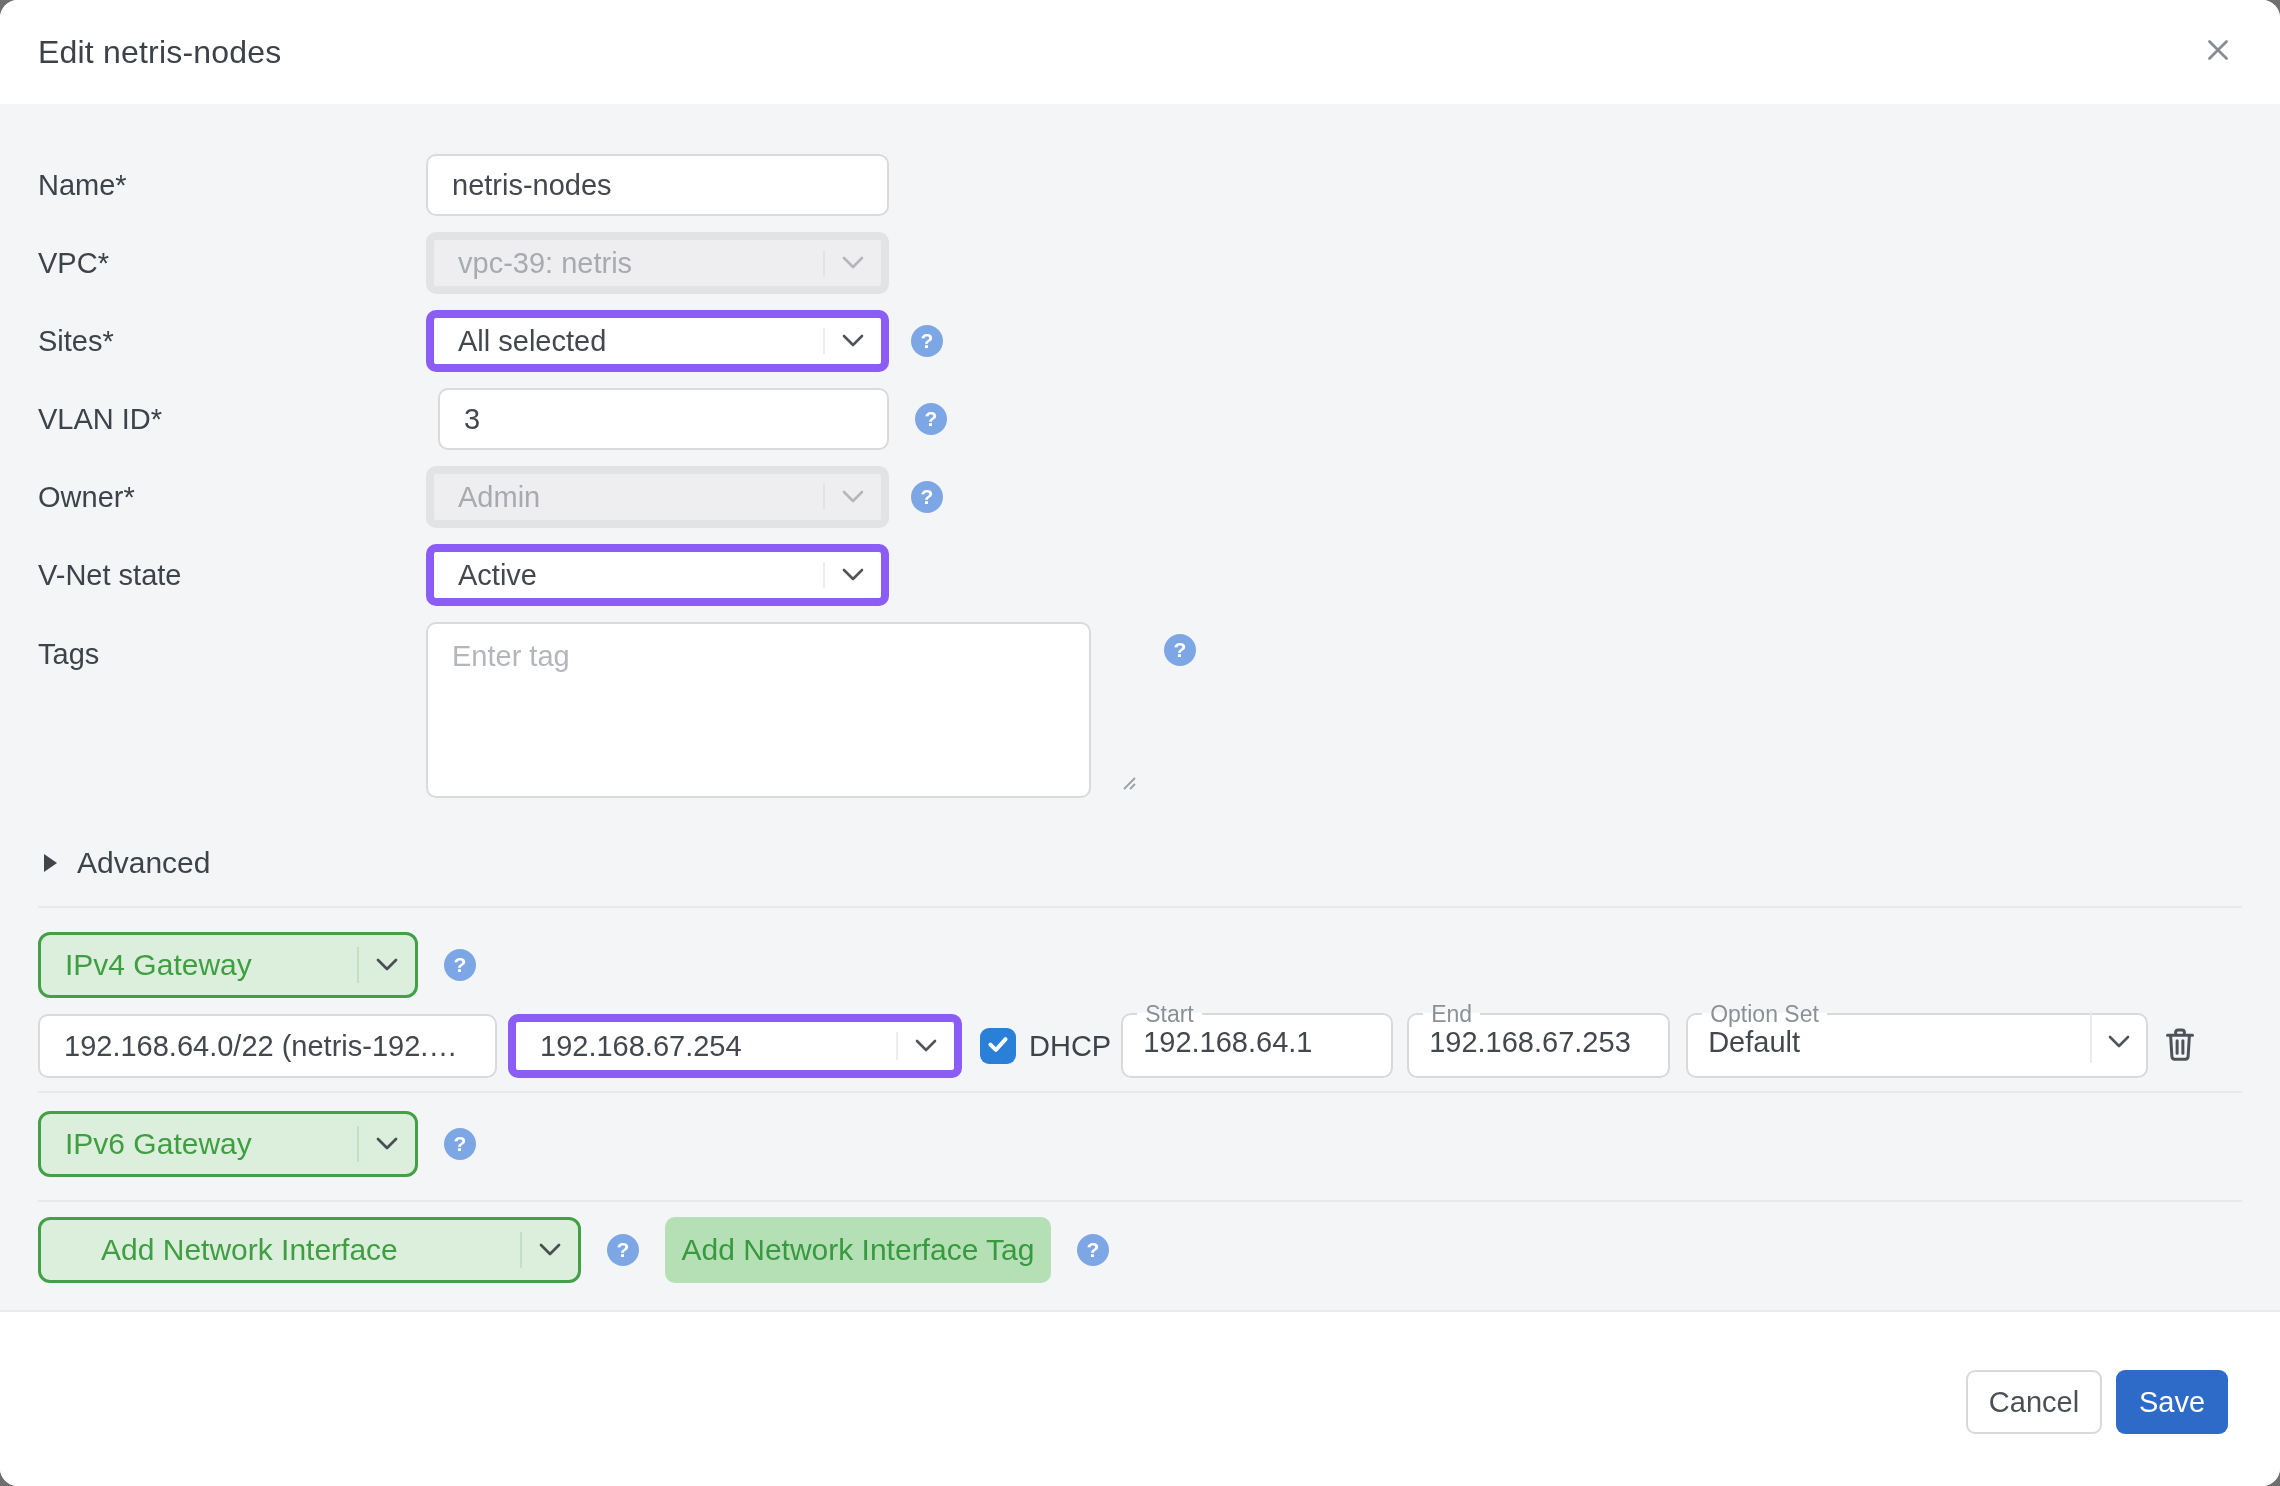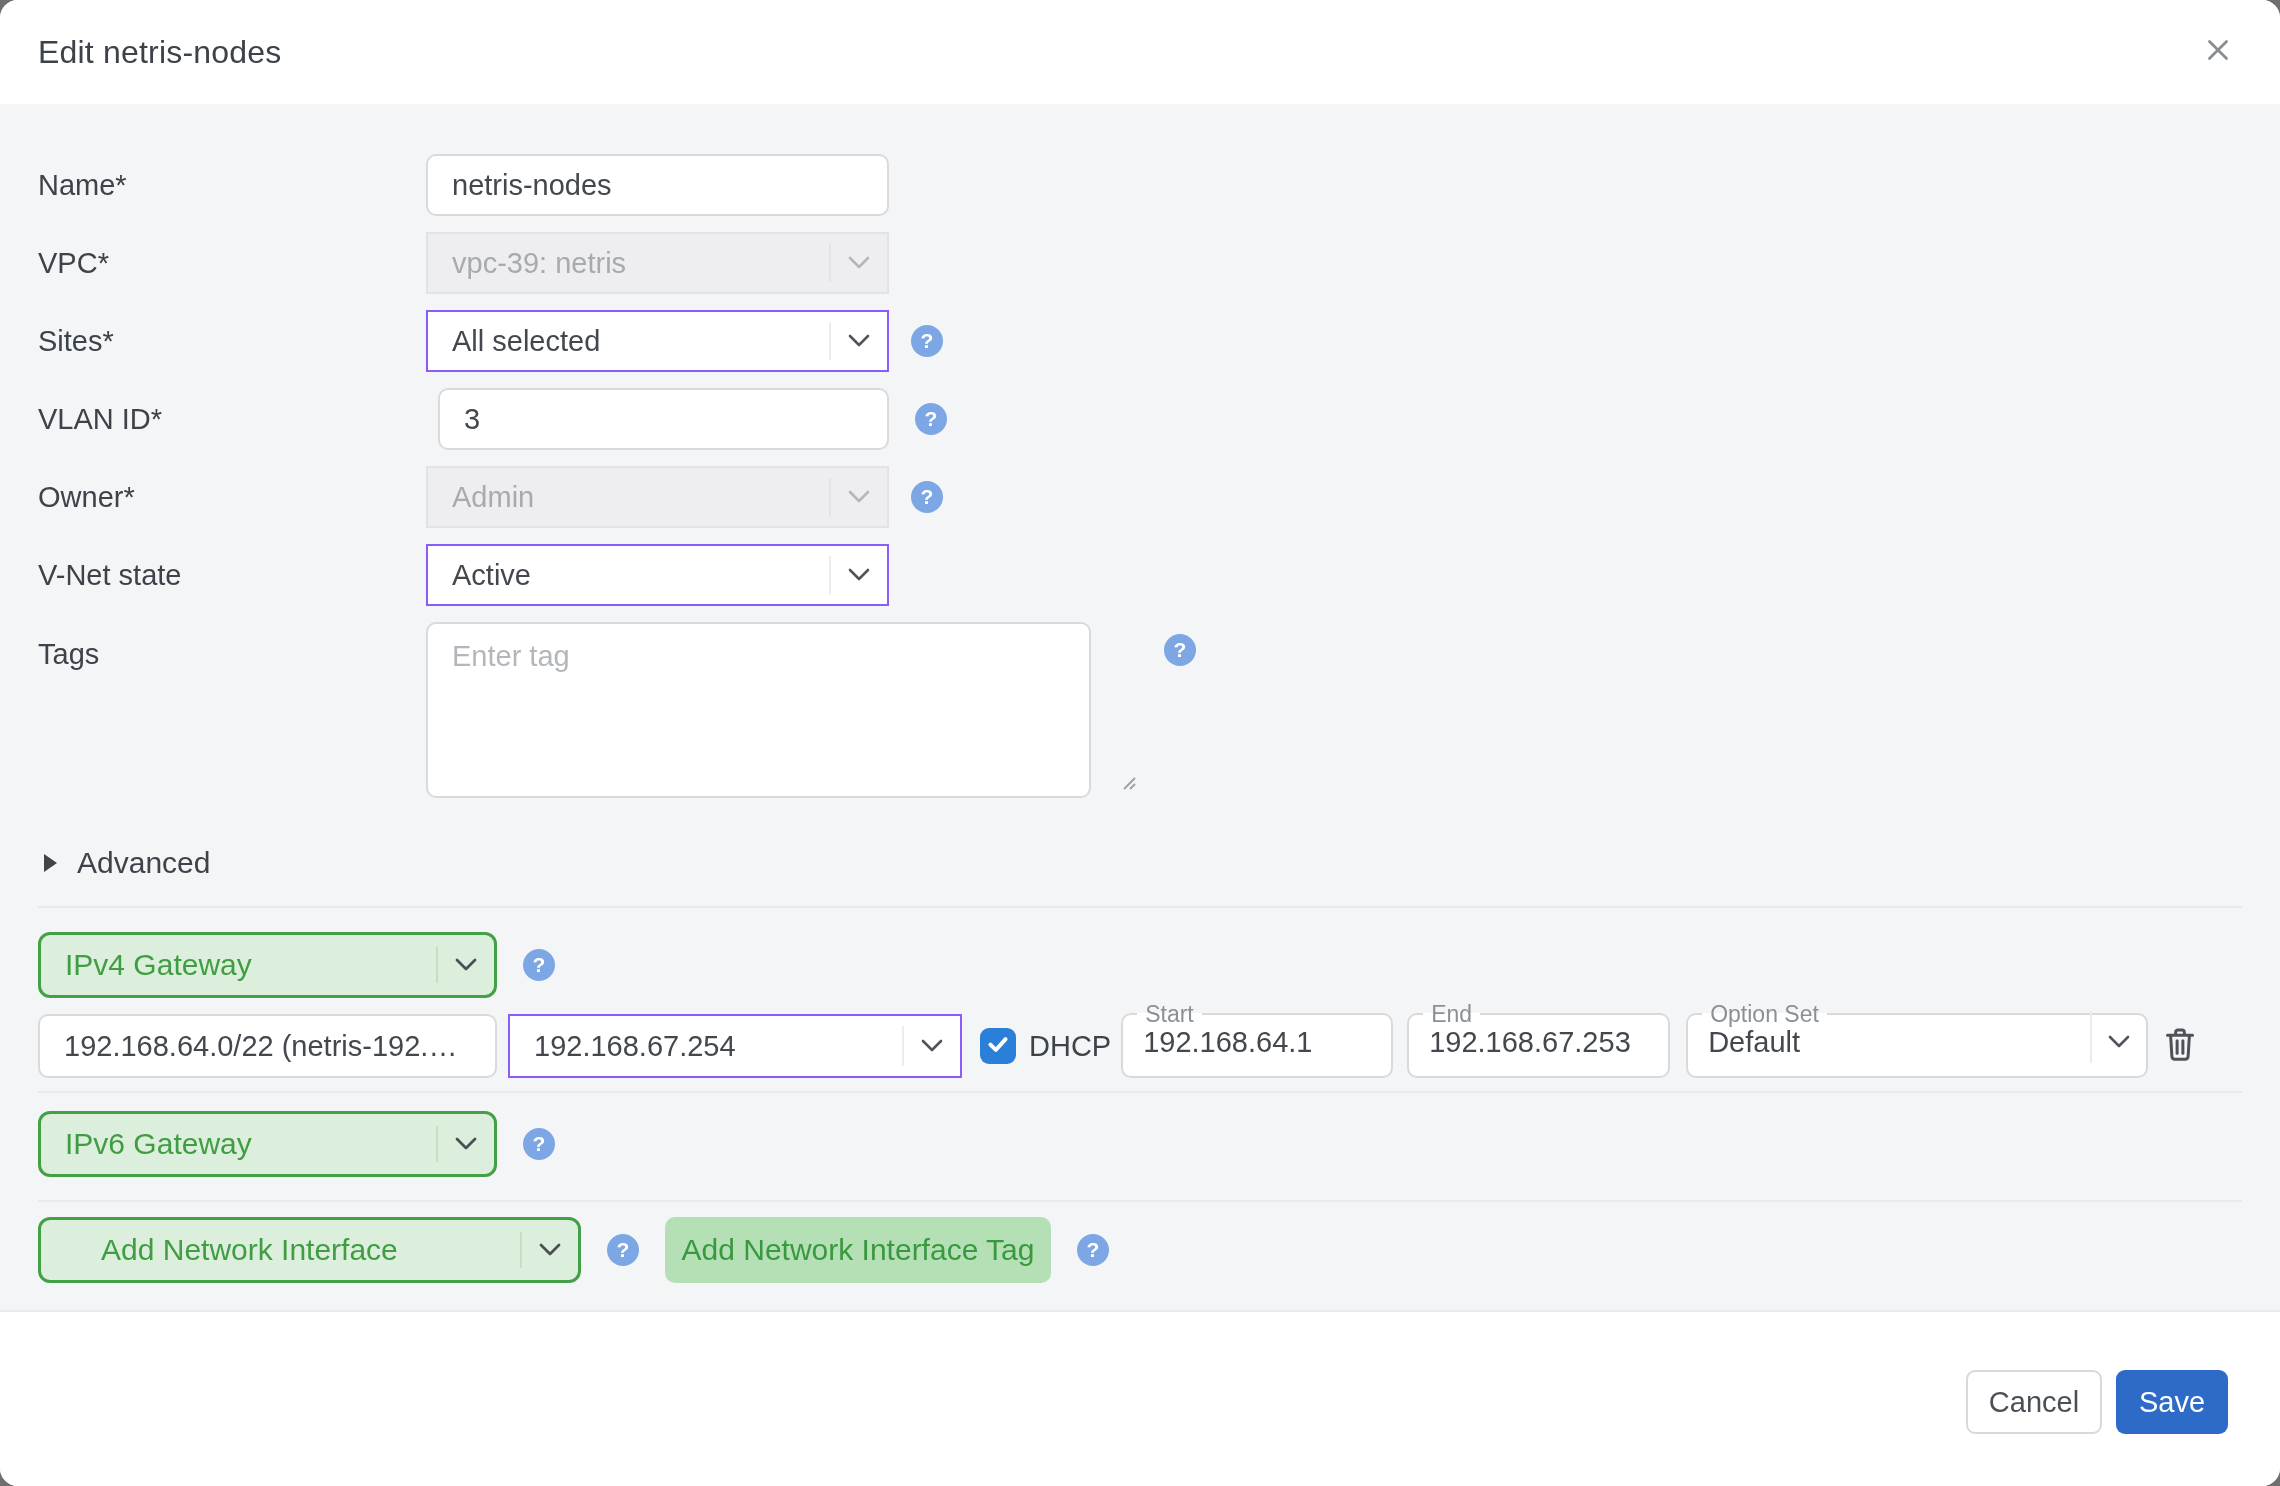--- a/index.html
+++ b/index.html
@@ -39,21 +39,21 @@
   .text-input {
     height:62px; background:#fff; border:2px solid #d9dadb; border-radius:10px;
     font-size:29px; color:#43484e; padding:0 24px;
     font-family:"Liberation Sans", sans-serif; outline:none;
     display:flex; align-items:center;
   }
   .w-main { width:463px; }
 
   
   .sel {
-    height:62px; background:#fff; border:2px solid #8b5cf6; border-radius:0;
+    height:62px; background:#fff; border:8px solid #8b5cf6; border-radius:10px;
     display:flex; align-items:center; overflow:hidden; cursor:pointer;
   }
   .sel .val { flex:1 1 auto; padding:0 24px; font-size:29px; color:#43484e; white-space:nowrap; overflow:hidden; text-overflow:ellipsis; }
   .sel .sep { width:2px; align-self:stretch; margin:10px 0; background:#ececee; flex:0 0 2px; }
   .sel .chev { width:56px; flex:0 0 56px; display:flex; align-items:center; justify-content:center; }
   .sel.disabled { background:#eeeef0; border-color:#e2e3e5; cursor:default; }
   .sel.disabled .val { color:#a7abaf; }
   .sel.disabled .sep { background:#e2e3e5; }
   .sel.green {
     background:#dcefdc; border:3px solid #44a047; border-radius:12px; height:66px;
@@ -81,21 +81,21 @@
   
   .advanced-row { display:flex; align-items:center; margin-top:44px; height:34px; cursor:pointer; }
   .advanced-caret { margin-left:4px; display:flex; align-items:center; }
   .advanced-label { font-size:30px; color:#3d434a; margin-left:18px; }
 
   .hr { height:2px; background:#e8e9ea; margin-top:26px; }
   .hr2 { height:2px; background:#e8e9ea; margin-top:13px; }
   .hr3 { height:2px; background:#e8e9ea; margin-top:23px; }
 
   .gw-row { display:flex; align-items:center; margin-top:24px; }
-  .gw-row .sel { width:459px; }
+  .gw-row .sel { width:380px; }
   .gwrow2 { margin-top:16px; display:flex; align-items:center; height:64px; }
 
   .subnet-input { width:459px; height:64px; }
   .subnet-input .inner { white-space:nowrap; overflow:hidden; text-overflow:ellipsis; width:100%; }
   .gwip-select { width:454px; height:64px; margin-left:11px; }
 
   .checkbox {
     width:36px; height:36px; border-radius:9px; background:#2a80d8; margin-left:18px;
     display:flex; align-items:center; justify-content:center; cursor:pointer; flex:0 0 36px;
   }

